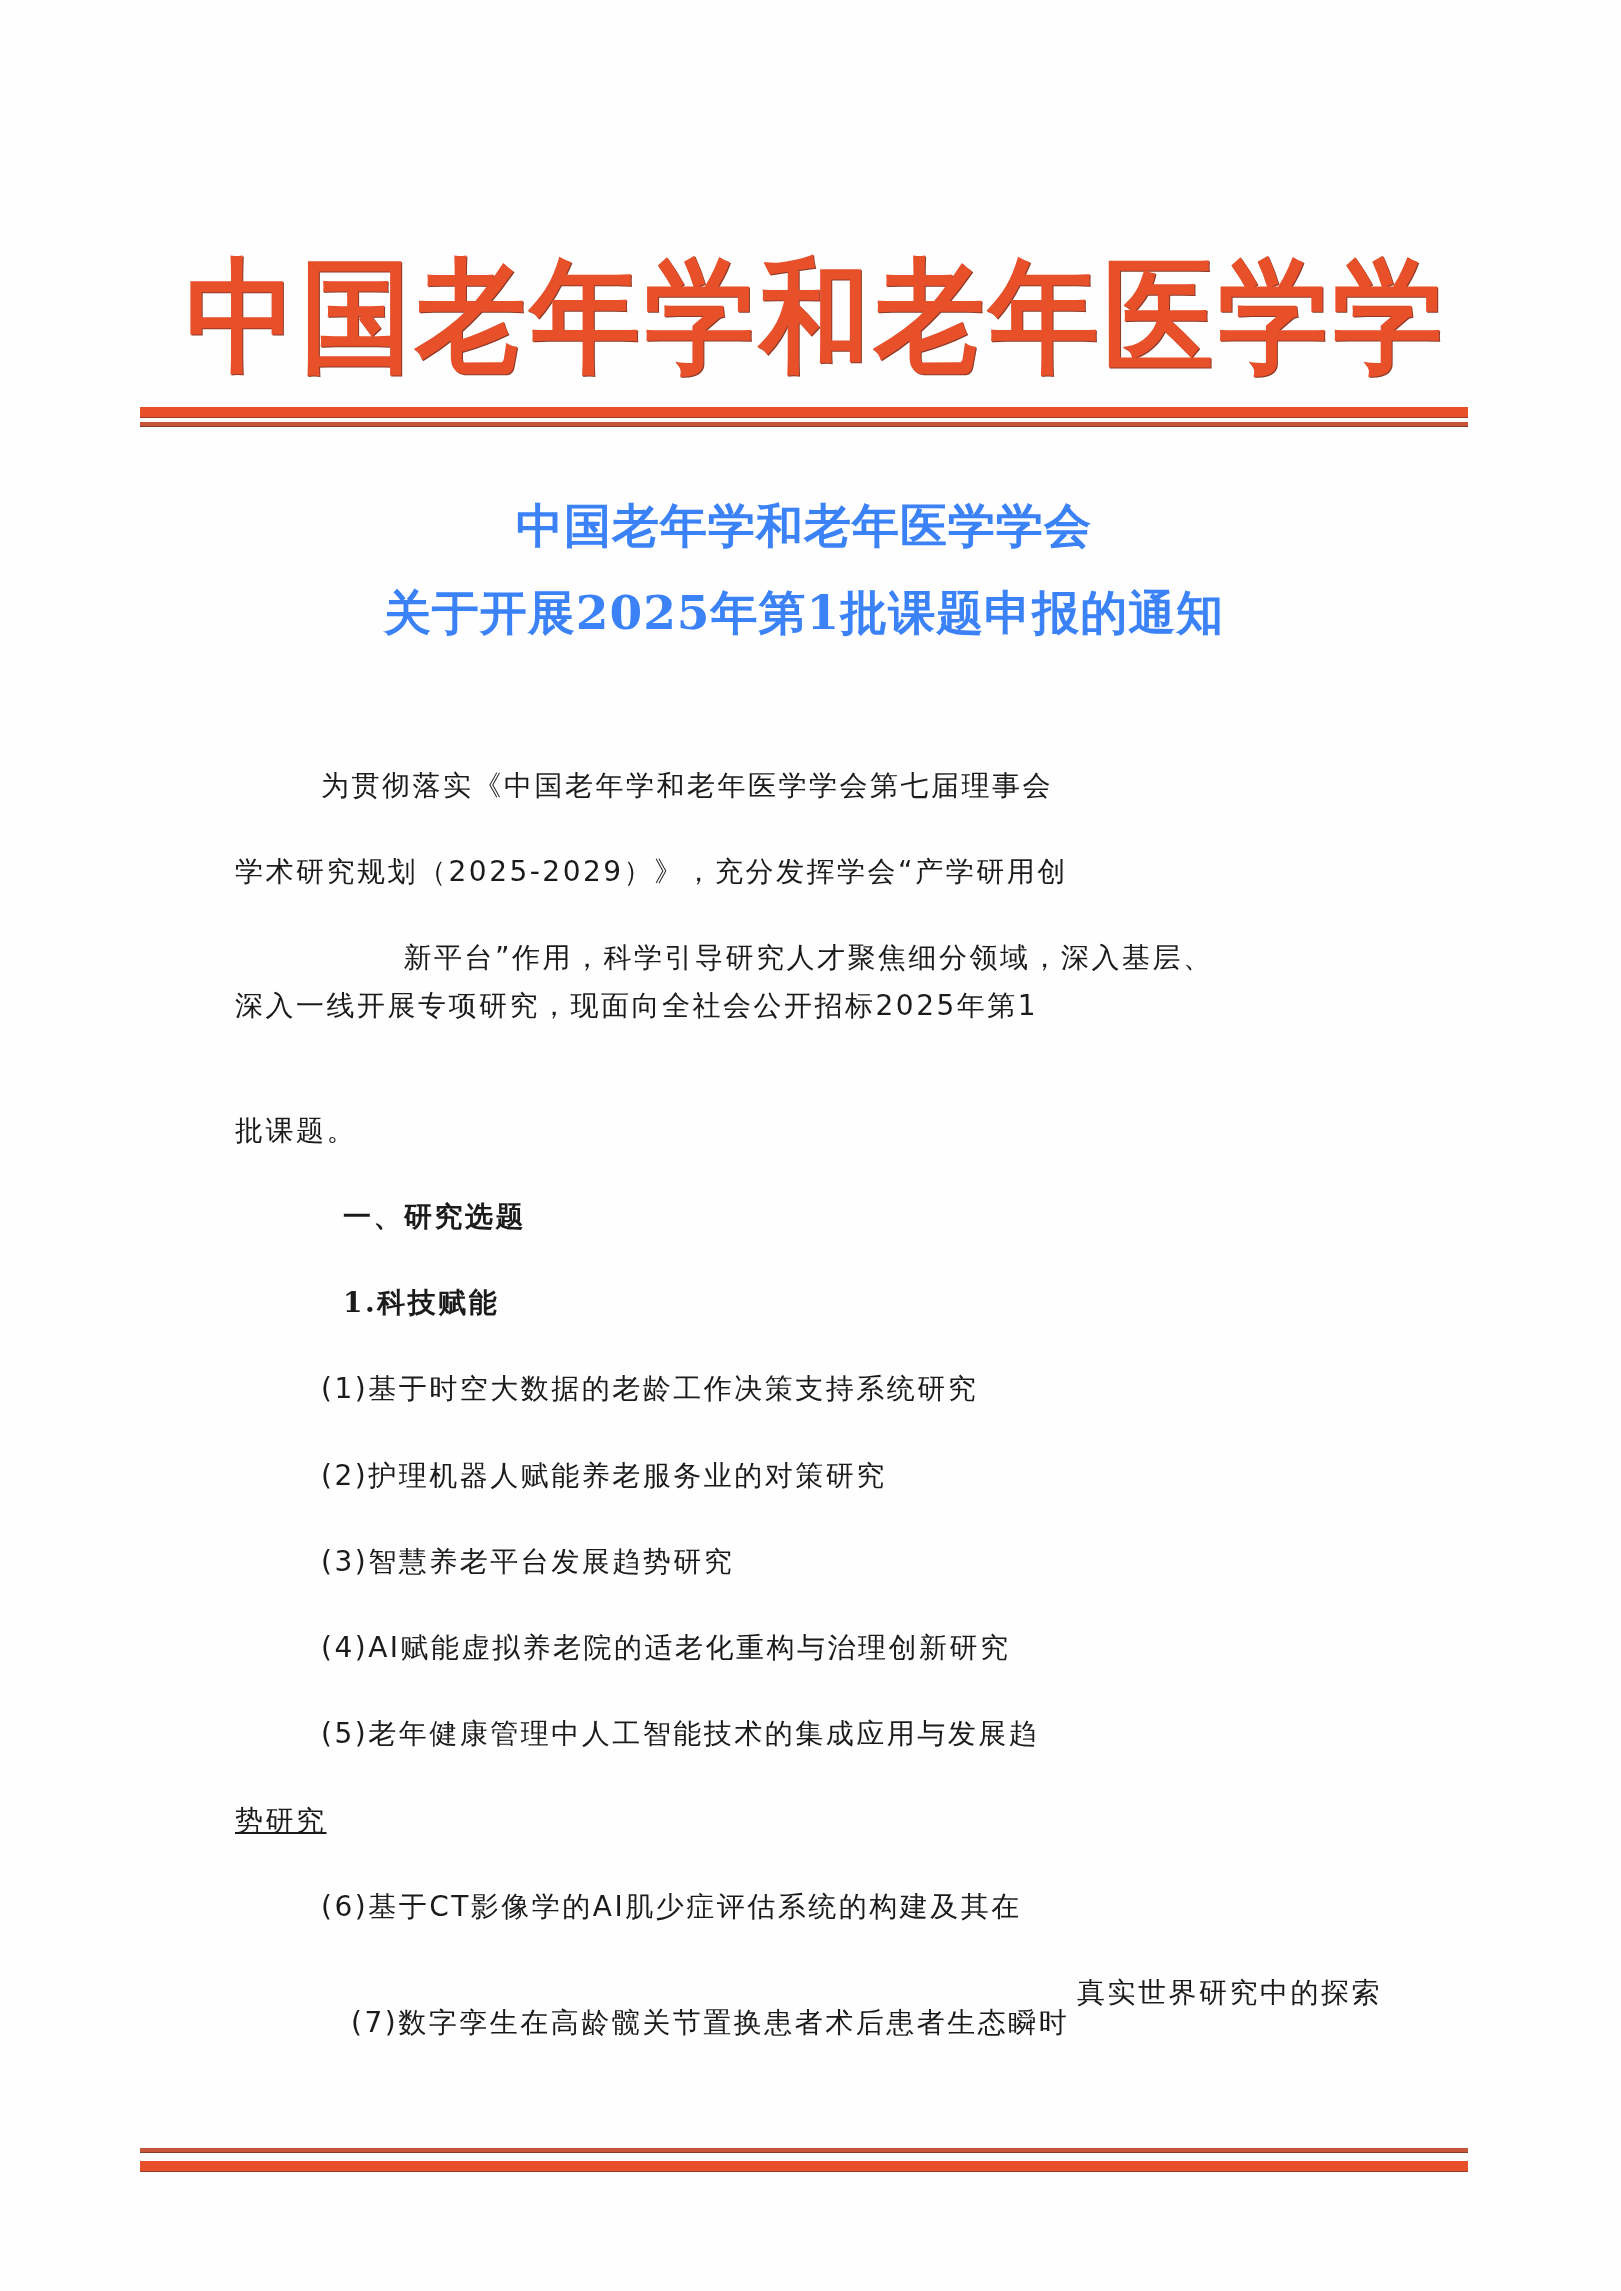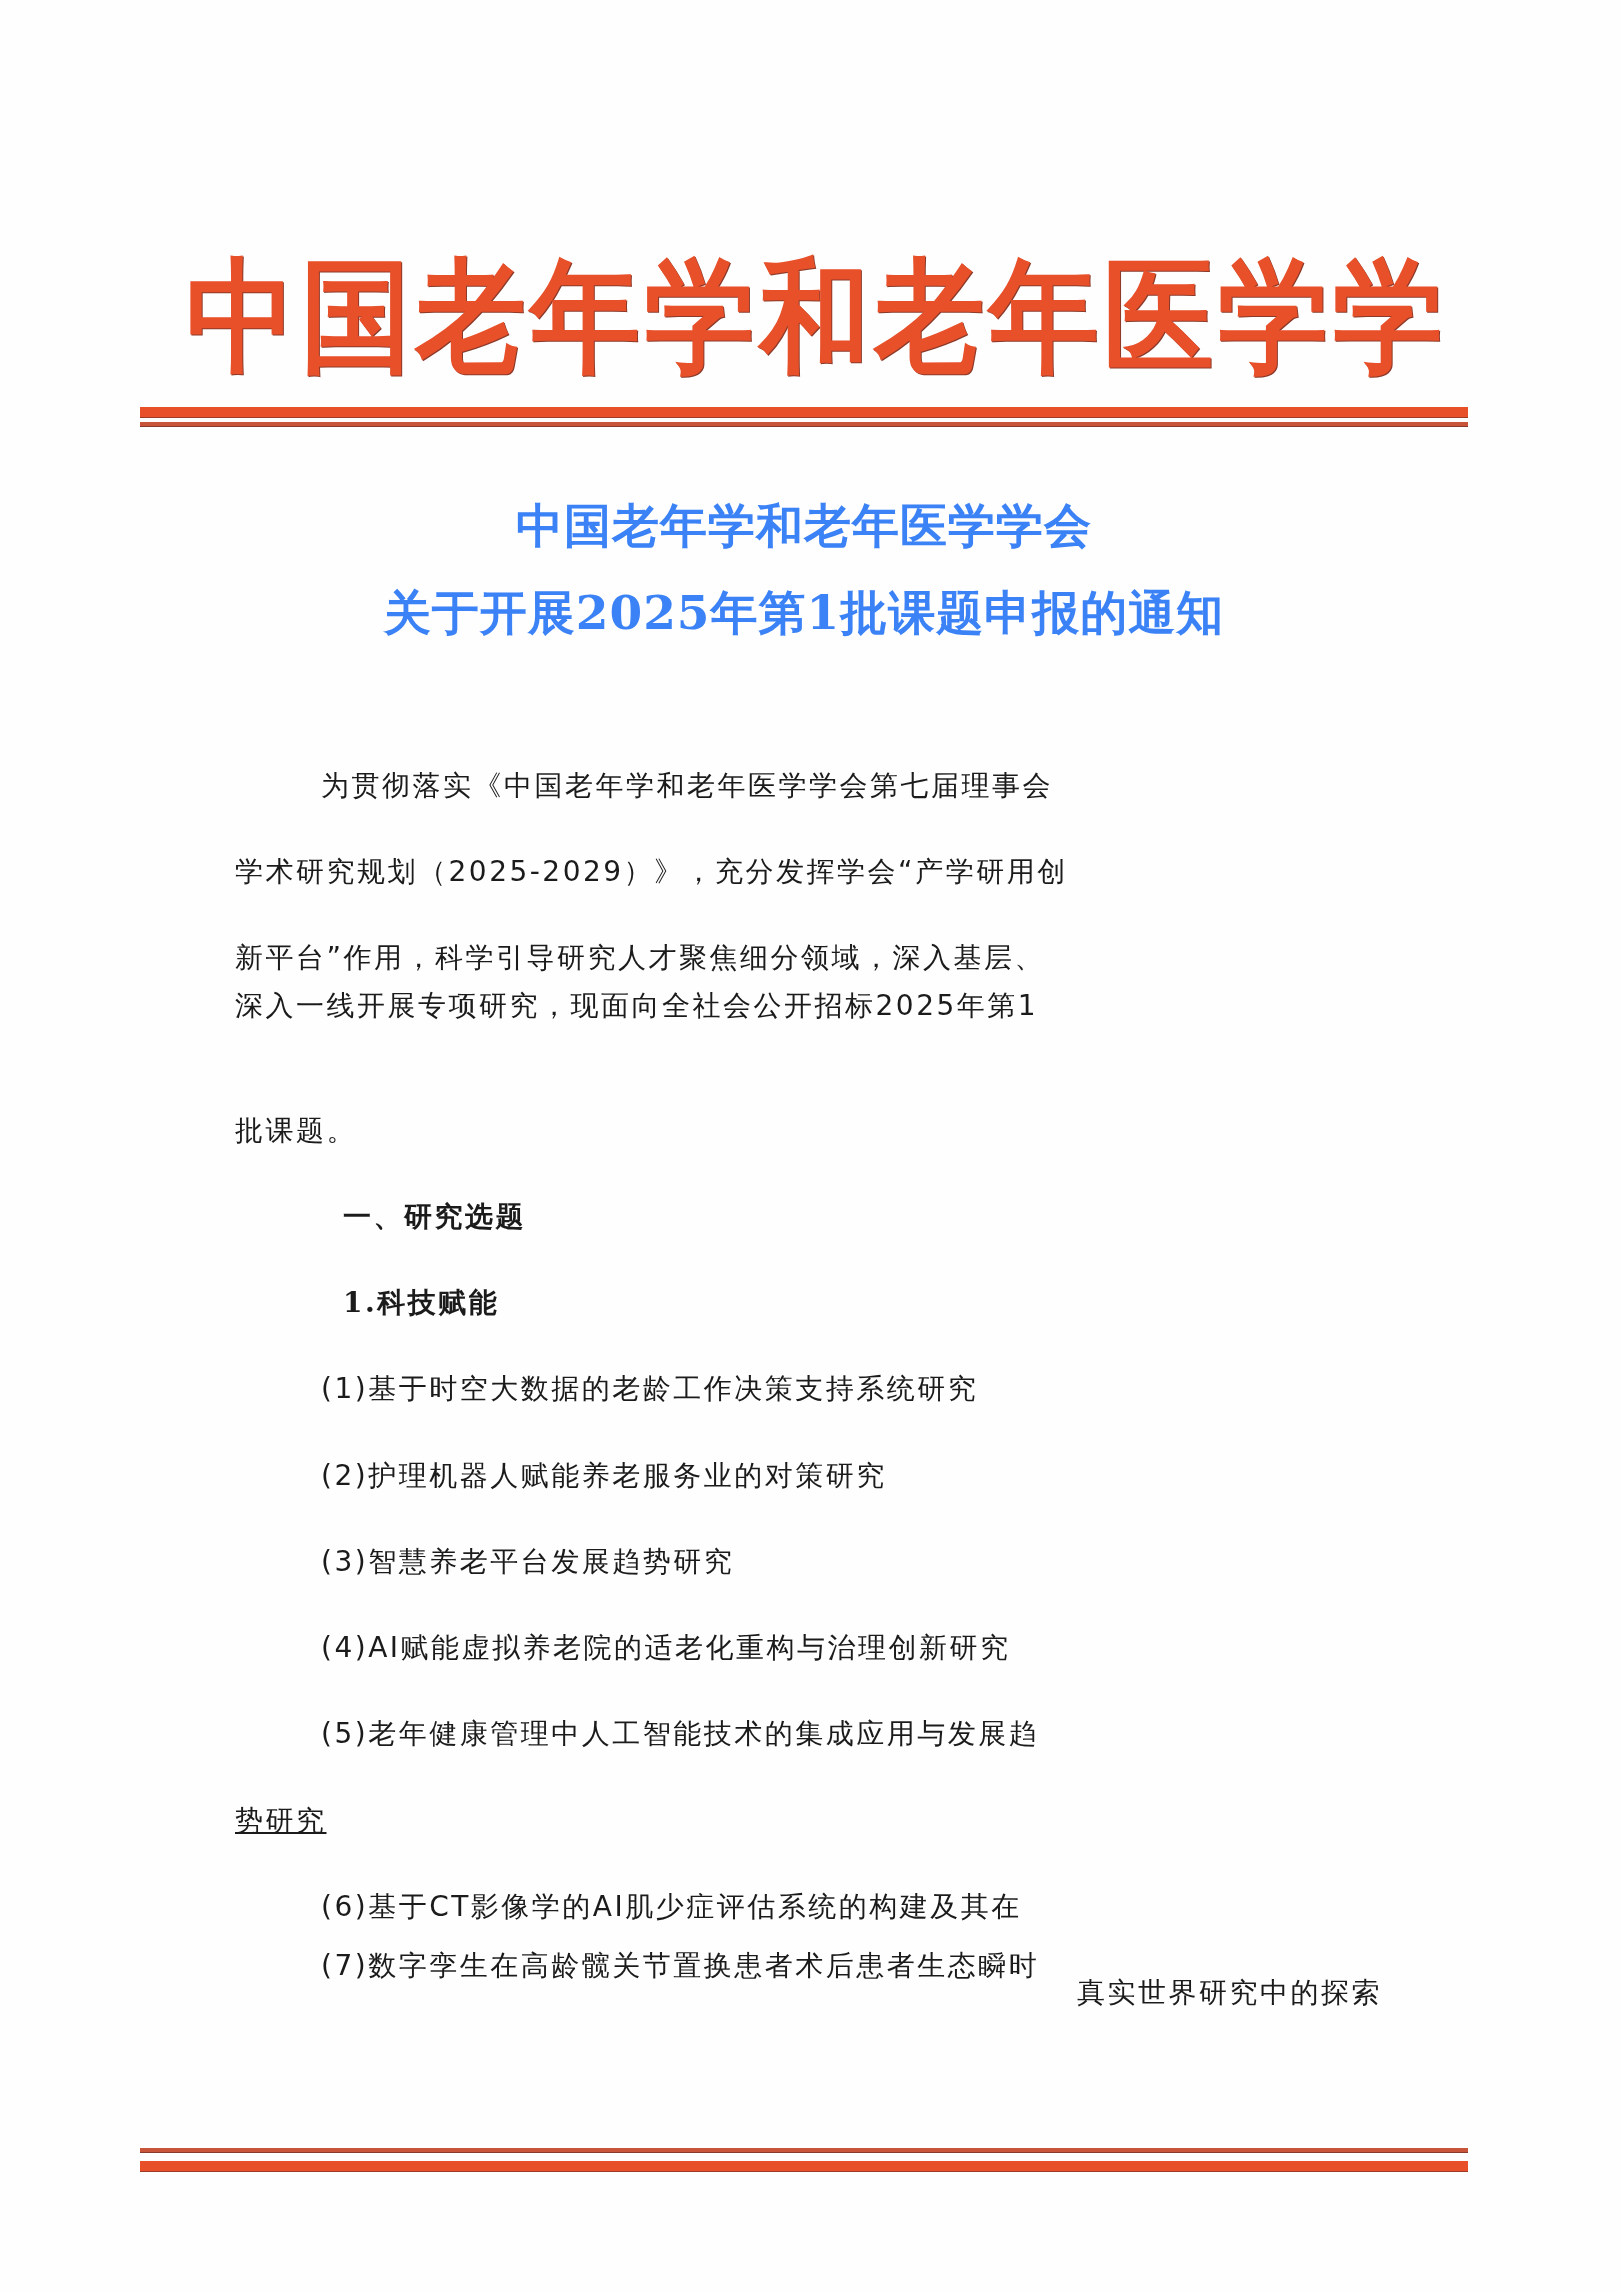--- a/index.html
+++ b/index.html
@@ -102,33 +102,33 @@
   </div>
 
   <div class="rule thick" style="top:407px;"></div>
   <div class="rule thin" style="top:422px;"></div>
 
   <div class="title" style="top:498px;">中国老年学和老年医学学会</div>
   <div class="title" style="top:585px;">关于开展2025年第1批课题申报的通知</div>
 
   <div class="line indent" style="top:761px;">为贯彻落实《中国老年学和老年医学学会第七届理事会</div>
   <div class="line" style="top:847px;">学术研究规划（2025-2029）》，充分发挥学会“产学研用创</div>
-  <div class="line" style="top:933px;">新平台”作用，科学引导研究人才聚焦细分领域，深入基层、</div>
+  <div class="line" style="top:933px;text-align:center;">新平台”作用，科学引导研究人才聚焦细分领域，深入基层、</div>
   <div class="line" style="top:981px;">深入一线开展专项研究，现面向全社会公开招标2025年第1</div>
   <div class="line" style="top:1106px;">批课题。</div>
 
   <div class="line indent bold" style="top:1192px;">一、研究选题</div>
   <div class="line indent bold" style="top:1278px;">1.科技赋能</div>
 
   <div class="line indent" style="top:1364px;">(1)基于时空大数据的老龄工作决策支持系统研究</div>
   <div class="line indent" style="top:1451px;">(2)护理机器人赋能养老服务业的对策研究</div>
   <div class="line indent" style="top:1537px;">(3)智慧养老平台发展趋势研究</div>
   <div class="line indent" style="top:1623px;">(4)AI赋能虚拟养老院的适老化重构与治理创新研究</div>
   <div class="line indent" style="top:1709px;">(5)老年健康管理中人工智能技术的集成应用与发展趋</div>
   <div class="line" style="top:1796px;text-decoration:underline;">势研究</div>
   <div class="line indent" style="top:1882px;">(6)基于CT影像学的AI肌少症评估系统的构建及其在</div>
   <div class="line" style="top:1968px;text-align:right;">真实世界研究中的探索</div>
-  <div class="line indent" style="top:1941px;">(7)数字孪生在高龄髋关节置换患者术后患者生态瞬时</div>
+  <div class="line indent" style="top:1998px;margin-left:30px;">(7)数字孪生在高龄髋关节置换患者术后患者生态瞬时</div>
 
   <div class="rule thin" style="top:2148px;"></div>
   <div class="rule thick" style="top:2161px;"></div>
 </div>
 
 
 </body></html>

